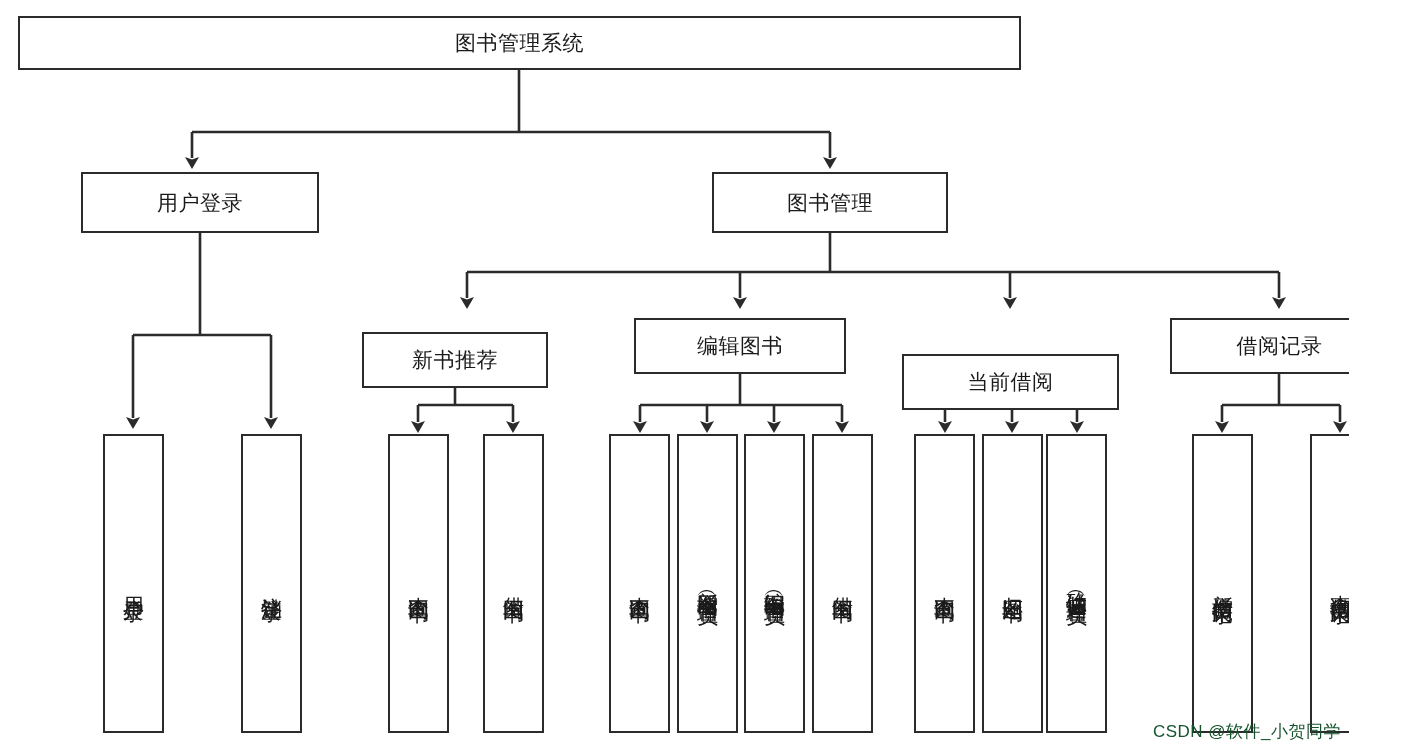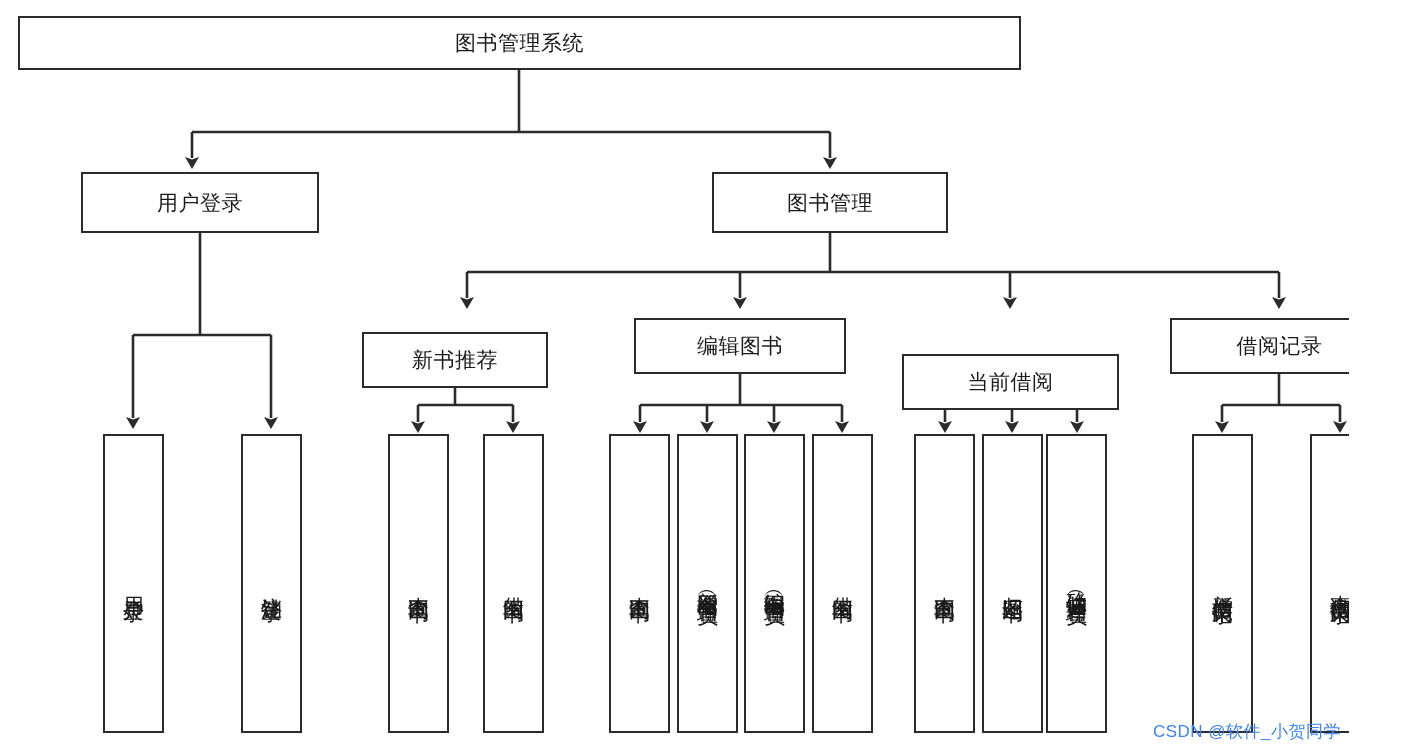--- a/index.html
+++ b/index.html
@@ -52,21 +52,21 @@
     text-orientation: upright;
     display: block;
     white-space: normal;
     max-height: 100%;
   }
   #watermark {
     position: absolute;
     right: 8px;
     bottom: 4px;
     font-size: 17px;
-    color: #3b82f6;
+    color: #14532d;
     font-family: "Liberation Sans", "DejaVu Sans", sans-serif;
     white-space: nowrap;
     letter-spacing: 0.5px;
     margin-top: 39px;
   }
 </style>
 </head>
 <body>
 
 <div id="canvas">

